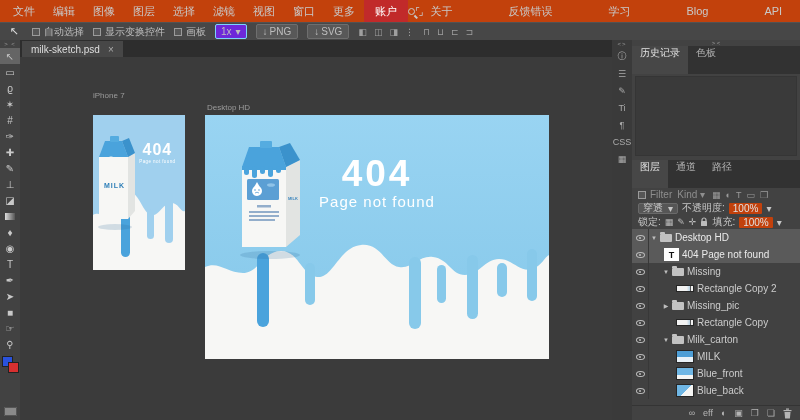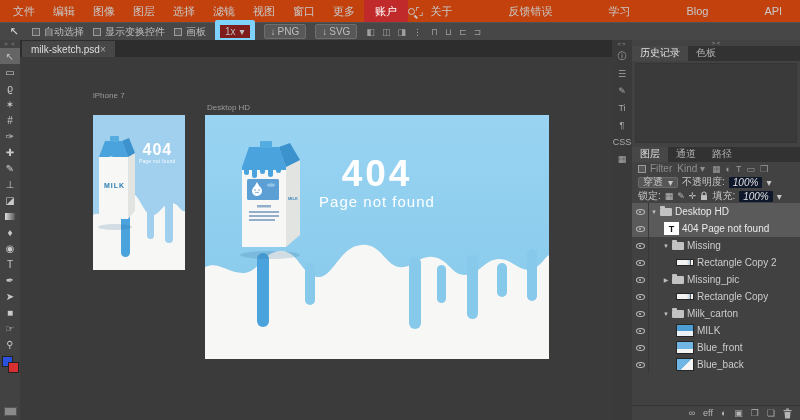--- a/index.html
+++ b/index.html
@@ -18,71 +18,71 @@
   .mb-right { margin-left:auto; display:flex; align-items:center; padding-right:8px;gap:40px; }
   .mb-right .menu-item { padding:0 8px; }
   .social { width:13px; height:13px; border-radius:50%; background:#C4C4C4; color:#3E3E3E;
     font-size:9px; font-weight:bold; display:flex; align-items:center; justify-content:center;
     margin:0 3px; }
   .optionsbar { height:18px; background:#474747; border-top:1px solid #525252;
     display:flex; align-items:center; gap:9px; font-size:10px; color:#BDBDBD; padding-left:5px; }
   .opt-tool { color:#DDD; font-size:11px; width:18px; text-align:center; }
   .chk { display:inline-flex; align-items:center; gap:4px;text-align:center; }
   .chk .box { width:8px; height:8px; background:#565656; border:1px solid #9A9A9A; }
-  .mini-drop { background:#7f1d1d; border:5px solid #7dd3fc; border-radius:2px;
+  .mini-drop { background:#6d28d9; border:1px solid #7dd3fc; border-radius:2px;
     padding:1px 5px; display:inline-flex; gap:4px; align-items:center; }
   .mini-btn { background:#585858; border:1px solid #6E6E6E; border-radius:2px;
     padding:1px 6px; display:inline-flex; gap:2px; align-items:center; }
   .icon-grp { display:flex; gap:7px; color:#9F9F9F; font-size:9px; }
   .main { display:flex; height:380px; }
   .toolbar { width:20px; background:#424242; display:flex; flex-direction:column;
     align-items:center; color:#C9C9C9; }
   .collapse { font-size:6px; color:#9A9A9A; letter-spacing:1px; height:8px; line-height:8px; }
   .tool { width:20px; height:16px; font-size:10px; display:flex; align-items:center;
     justify-content:center; }
   .tool.sel { background:#656565; }
   .grad-chip { width:10px; height:7px; background:linear-gradient(90deg,#ddd,#555); }
   .swatches { position:relative; width:16px; height:16px; margin-top:4px; }
   .swatches .fg { position:absolute; left:0; top:0; width:11px; height:11px; border:1px solid #222; }
   .swatches .bg { position:absolute; right:-1px; bottom:-1px; width:11px; height:11px; border:1px solid #222; }
   .kbd-icon { margin-top:auto; margin-bottom:4px; width:13px; height:9px; background:#8A8A8A;
     border-radius:1px; box-shadow:inset 0 0 0 1px #555; }
   .doc-area { width:592px; display:flex; flex-direction:column; }
   .tabbar { height:17px; background:#2D2D2D; display:flex; align-items:flex-end; }
   .doc-tab { background:#474747; color:#DFDFDF; font-size:10px; height:16px;
-    display:flex; align-items:center; padding:0 9px; margin-left:2px; }
+    display:flex; align-items:center; gap:8px; padding:0 9px; margin-left:2px; }
   .doc-tab .close { color:#A9A9A9; font-size:10px; }
   .canvas { flex:1; position:relative; background:#3B3B3B; }
   .ab-label { position:absolute; font-size:8px; color:#9C9C9C; }
   .board { position:absolute; overflow:hidden; }
   .board.iphone { left:73px; top:58px; width:92px; height:155px; background:#A0D0EE; }
   .board.desktop { left:185px; top:58px; width:344px; height:244px;
     background:linear-gradient(180deg,#99D4F2,#84C7E9); }
   .h404 { position:absolute; color:#FFF; font-weight:bold; text-align:center; line-height:1; }
   .sub404 { position:absolute; color:#FFF; font-weight:normal; text-align:center; line-height:1; }
   .dt-404 { left:20%; width:60%; top:40px; font-size:37px; letter-spacing:3px; }
   .dt-sub { left:20%; width:60%; top:79px; font-size:15px; letter-spacing:1px; }
   .ip-404 { left:40%; width:60%; top:27px; font-size:16px; letter-spacing:1px; }
   .ip-sub { left:40%; width:60%; top:45px; font-size:4.5px; letter-spacing:.4px; }
   .abs-svg { position:absolute; }
   .right-strip { width:20px; background:#3A3A3A; display:flex; flex-direction:column;
     align-items:center; color:#ABABAB; }
   .strip-icon { height:17px; font-size:9px; display:flex; align-items:center; justify-content:center; }
   .panels { width:168px; background:#424242; display:flex; flex-direction:column;
     font-size:10px; color:#C6C6C6; }
   .panel-collapse { height:6px; text-align:center; font-size:6px; color:#9A9A9A; line-height:6px; }
-  .ptabs { height:15px; background:#323232; display:flex;text-align:center; }
+  .ptabs { height:28px; background:#323232; display:flex;text-align:center; }
   .ptab { padding:0 8px; line-height:13px; color:#B4B4B4; }
   .ptab.active { background:#474747; color:#E2E2E2; }
   .hist-entry { height:12px; line-height:12px; padding-left:8px; color:#CFCFCF; }
   .hist-empty { margin:2px 3px 4px 3px; height:80px; background:#3A3A3A; border:1px solid #353535; }
   .lrow { height:13px; display:flex; align-items:center; gap:5px; padding-left:6px; }
   .lrow2 { height:14px; display:flex; align-items:center; gap:4px; padding-left:6px; }
   .dim { color:#8E8E8E; }
-  .val-box { background:#0f172a; color:#E0E0E0; padding:0 4px; border-radius:1px;font-style:italic; }
+  .val-box { background:#c2410c; color:#E0E0E0; padding:0 4px; border-radius:1px; }
   .drop-sm { background:#565656; border:1px solid #6A6A6A; border-radius:2px;
     padding:0 4px; display:inline-flex; gap:5px; align-items:center; height:11px; }
   .ficons { display:flex; gap:5px; color:#9A9A9A; font-size:9px; margin-left:2px; }
   .lockicons { display:flex; gap:4px; color:#BDBDBD; font-size:9px; align-items:center; }
   .layer-list { flex:1; overflow:hidden; background:#414141; }
   .layer-row { height:17px; display:flex; align-items:center; color:#CCC; font-size:10px; }
   .layer-row.sel { background:#5A5A5A; color:#EAEAEA; }
   .eye-cell { width:17px; height:17px; display:flex; align-items:center; justify-content:center;
     border-right:1px solid #383838; flex:none; }
   .eye { display:inline-block; width:9px; height:6px; border:1px solid #BDBDBD;

